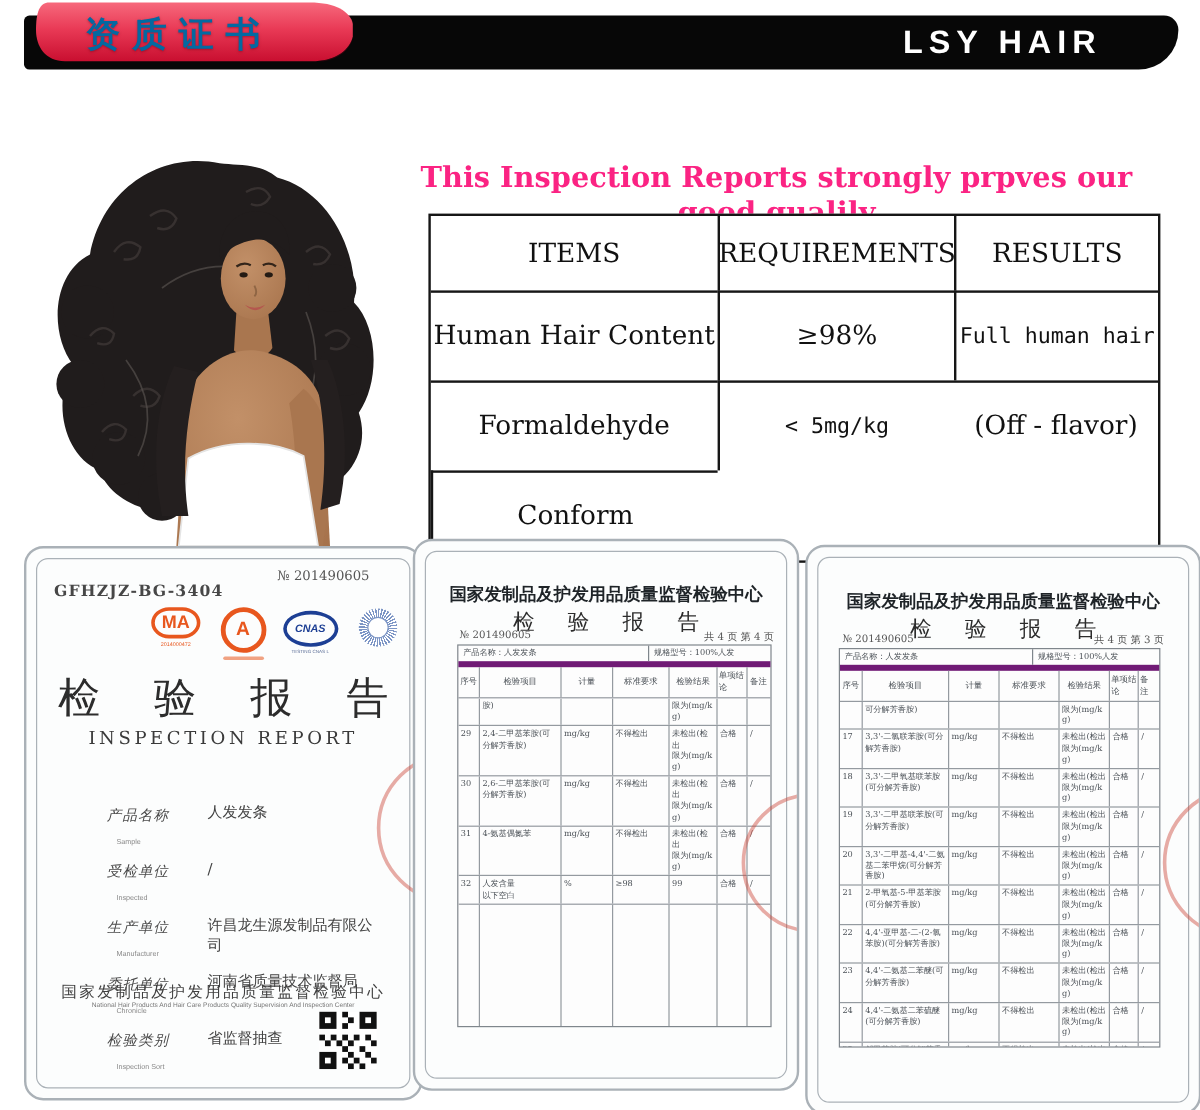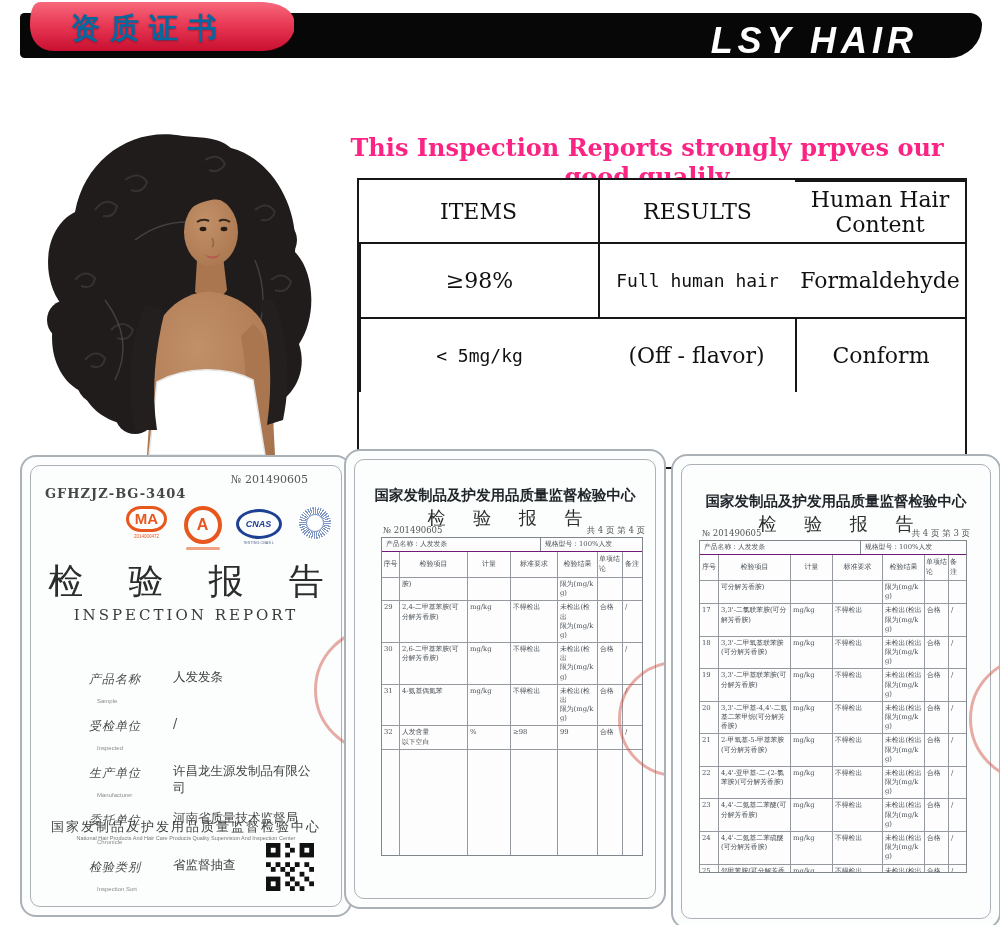--- a/index.html
+++ b/index.html
@@ -3,21 +3,21 @@
 <meta charset="utf-8">
 <style>
   html,body{margin:0;padding:0;background:#ffffff;}
   .canvas{position:relative;width:1000px;height:925px;background:#ffffff;overflow:hidden;
           font-family:"DejaVu Serif",serif;color:#222;}
 
   
   .black-bar{position:absolute;left:20px;top:13px;width:962px;height:45px;background:#070707;
              border-radius:6px 16px 44px 6px;}
   .brand{position:absolute;right:64px;top:7px;color:#fff;font-family:"Liberation Sans",sans-serif;
-         font-weight:bold;font-style:italic;font-size:36px;letter-spacing:5px;}
+         font-weight:bold;font-size:27px;letter-spacing:5px;}
   .ribbon{position:absolute;left:26px;top:0px;width:268px;height:54px;}
   .ribbon svg{position:absolute;inset:0;}
   .ribbon-label{position:absolute;left:0;right:22px;top:9px;text-align:center;color:#0369a1;
                 font-family:"Liberation Sans",sans-serif;font-weight:bold;font-size:29px;
                 letter-spacing:10px;text-shadow:0 1px 2px rgba(120,0,20,.5);}
 
   
   .headline{position:absolute;left:344px;top:133px;width:606px;text-align:center;
             font-size:24px;font-weight:bold;color:#fb2383;}
 
@@ -79,21 +79,21 @@
                 font-family:"Liberation Sans",sans-serif;}
   .qr{position:absolute;left:235px;top:377px;width:48px;height:48px;}
 
   
   .c-org{position:absolute;left:0;width:100%;text-align:center;font-size:14.5px;font-weight:bold;color:#1f2428;}
   .c-title{position:absolute;left:0;width:100%;text-align:center;font-size:18px;letter-spacing:11px;
            text-indent:11px;color:#2c2c2c;}
   .c-serialrow{position:absolute;font-size:8.5px;color:#555;display:flex;justify-content:space-between;}
   .minitable{position:absolute;border:1px solid #7f868c;display:flex;flex-direction:column;
              font-size:6.8px;line-height:1.35;color:#4c5258;background:#fdfdfd;}
-  .inforow{display:flex;border-bottom:1px solid #701a75;}
+  .inforow{display:flex;border-bottom:5px solid #701a75;}
   .inforow .icell{padding:2px 4px;}
   .inforow .icell:last-child{border-left:1px solid #7f868c;flex:1;}
   .trow{display:flex;border-bottom:1px solid #949aa0;}
   .thead{font-size:7px;}
   .thead .tcell{display:flex;align-items:center;justify-content:center;padding:3px 1px;}
   .tcell{border-left:1px solid #949aa0;padding:2px 2px;word-break:break-all;white-space:pre-line;box-sizing:border-box;flex:none;}
   .tcell:first-child{border-left:none;}
   .tbody{flex:1;display:flex;flex-direction:column;overflow:hidden;}
   .tbody .trow.filler{flex:1;border-bottom:none;}
   .tbody .trow.filler .tcell{height:100%;}
@@ -194,20 +194,21 @@
 
       <path fill="#241f1f" d="M150,190 C140,230 136,270 142,310 L120,310 C110,260 116,215 130,185 Z"></path>
       <path fill="#241f1f" d="M244,180 C256,220 258,265 252,305 L268,300 C278,255 270,205 258,180 Z"></path>
     </svg>
   </div>
 
   <div class="headline">This Inspection Reports strongly prpves our good qualily</div>
 
   <div class="summary">
     <div class="sum-cell first-col first-row">ITEMS</div>
+    <div class="sum-cell first-row">REQUIREMENTS</div>
     <div class="sum-cell first-row">RESULTS</div>
     <div class="sum-cell first-col">Human Hair Content</div>
     <div class="sum-cell">≥98%</div>
     <div class="sum-cell mono">Full human hair</div>
     <div class="sum-cell first-col">Formaldehyde</div>
     <div class="sum-cell mono">&lt; 5mg/kg</div>
     <div class="sum-cell first-col">(Off - flavor)</div>
     <div class="sum-cell">Conform</div>
   </div>
 

